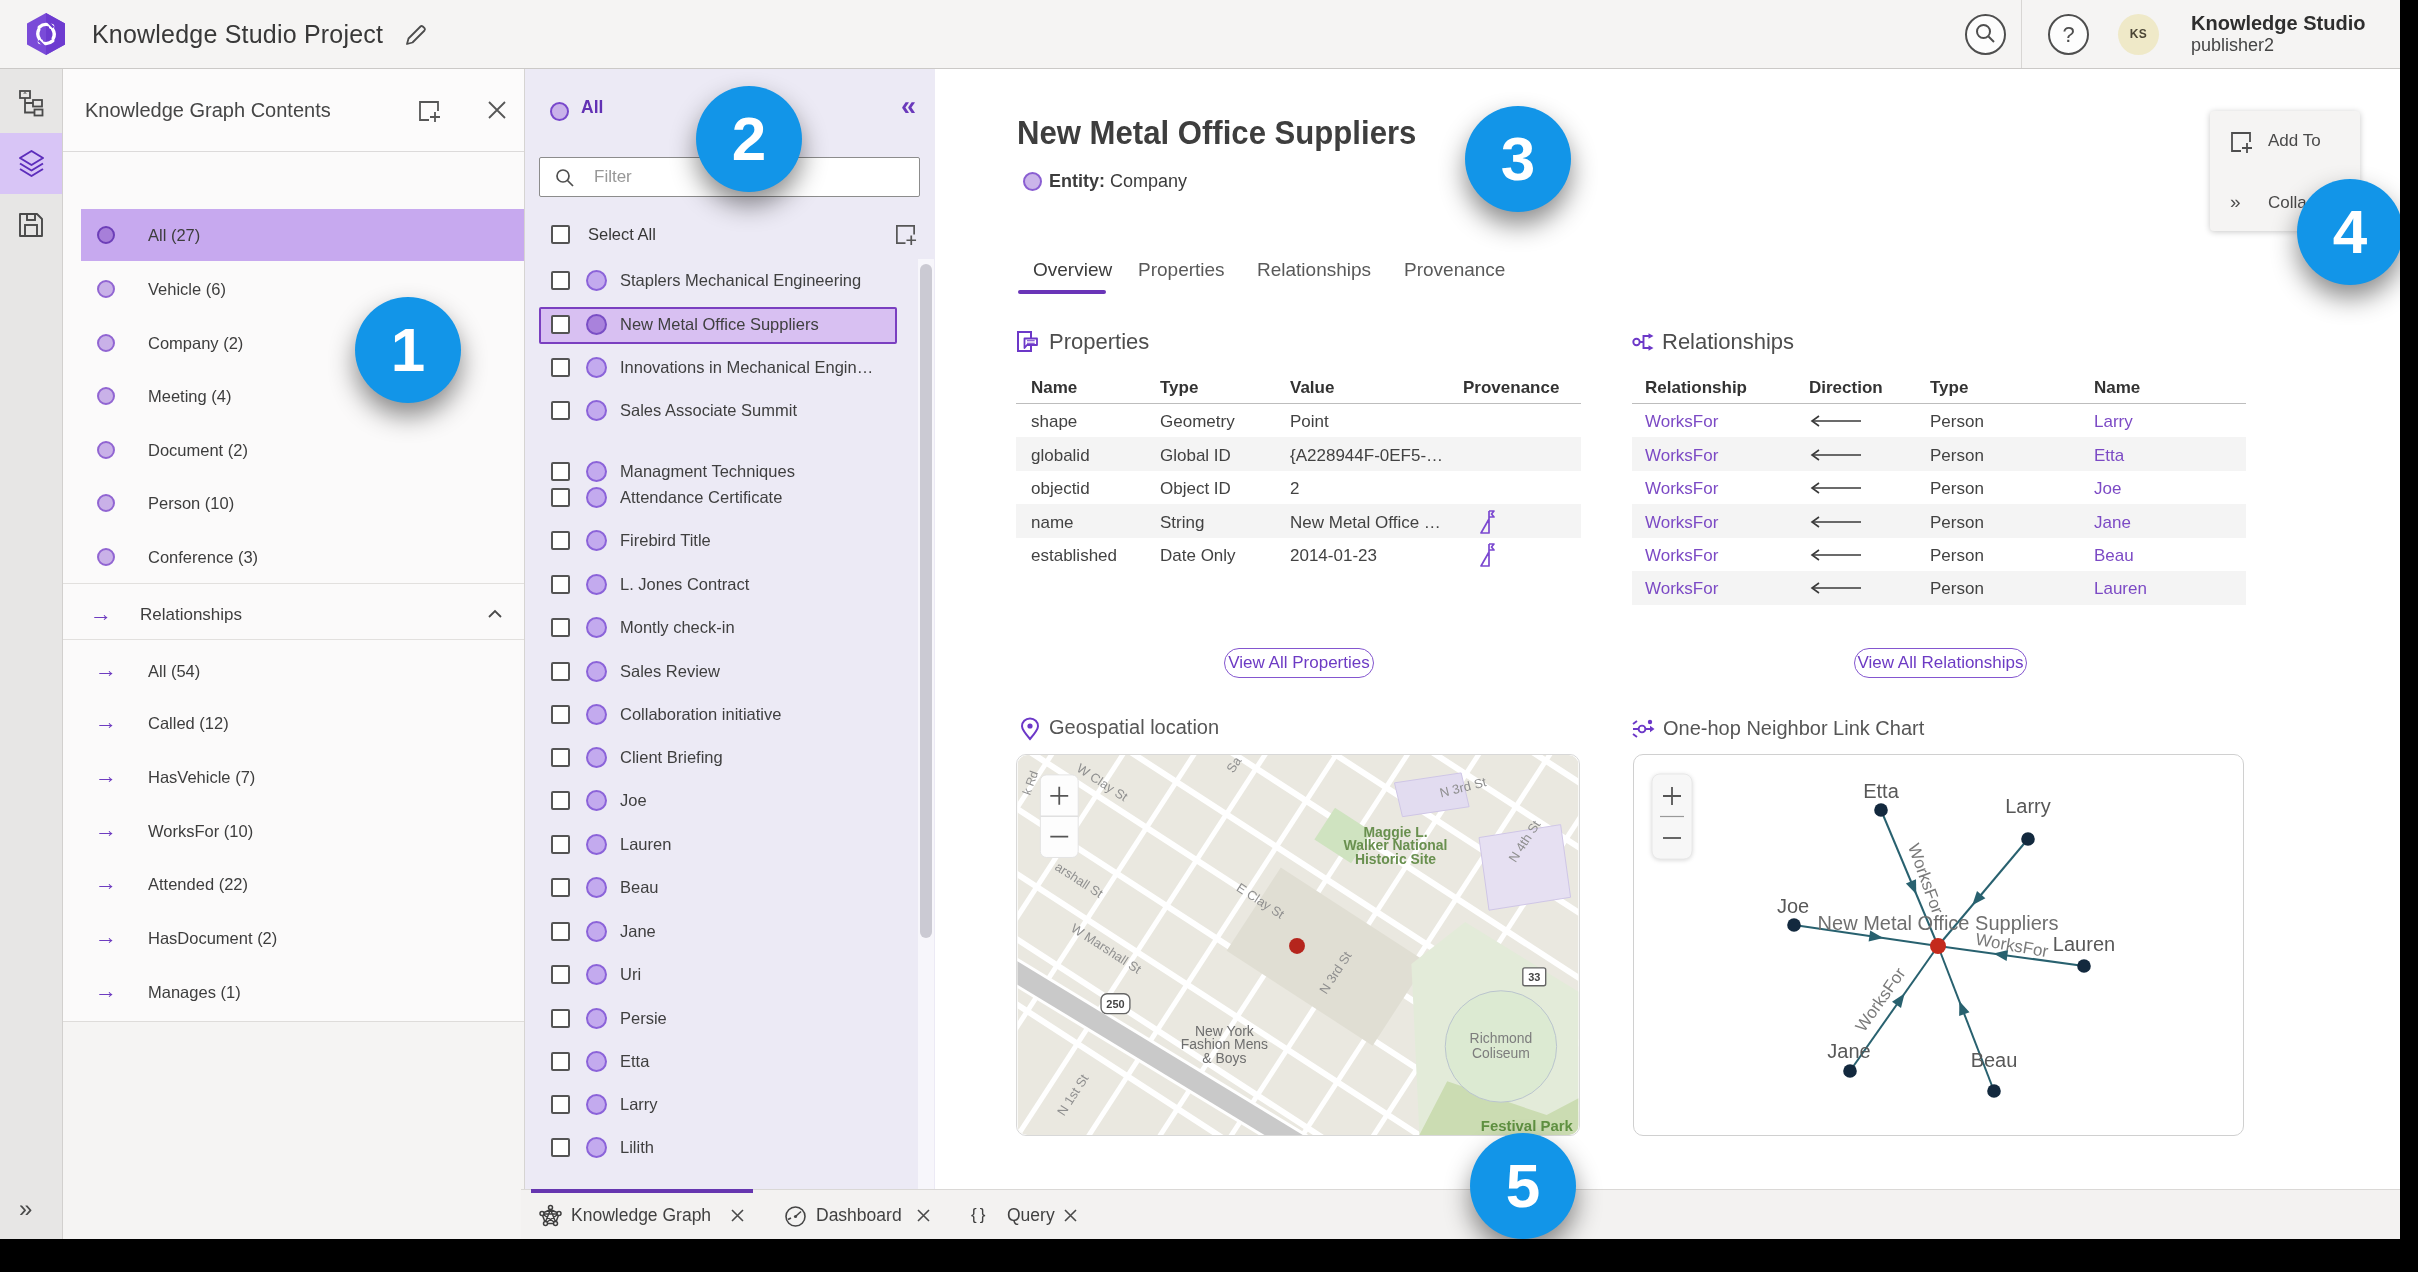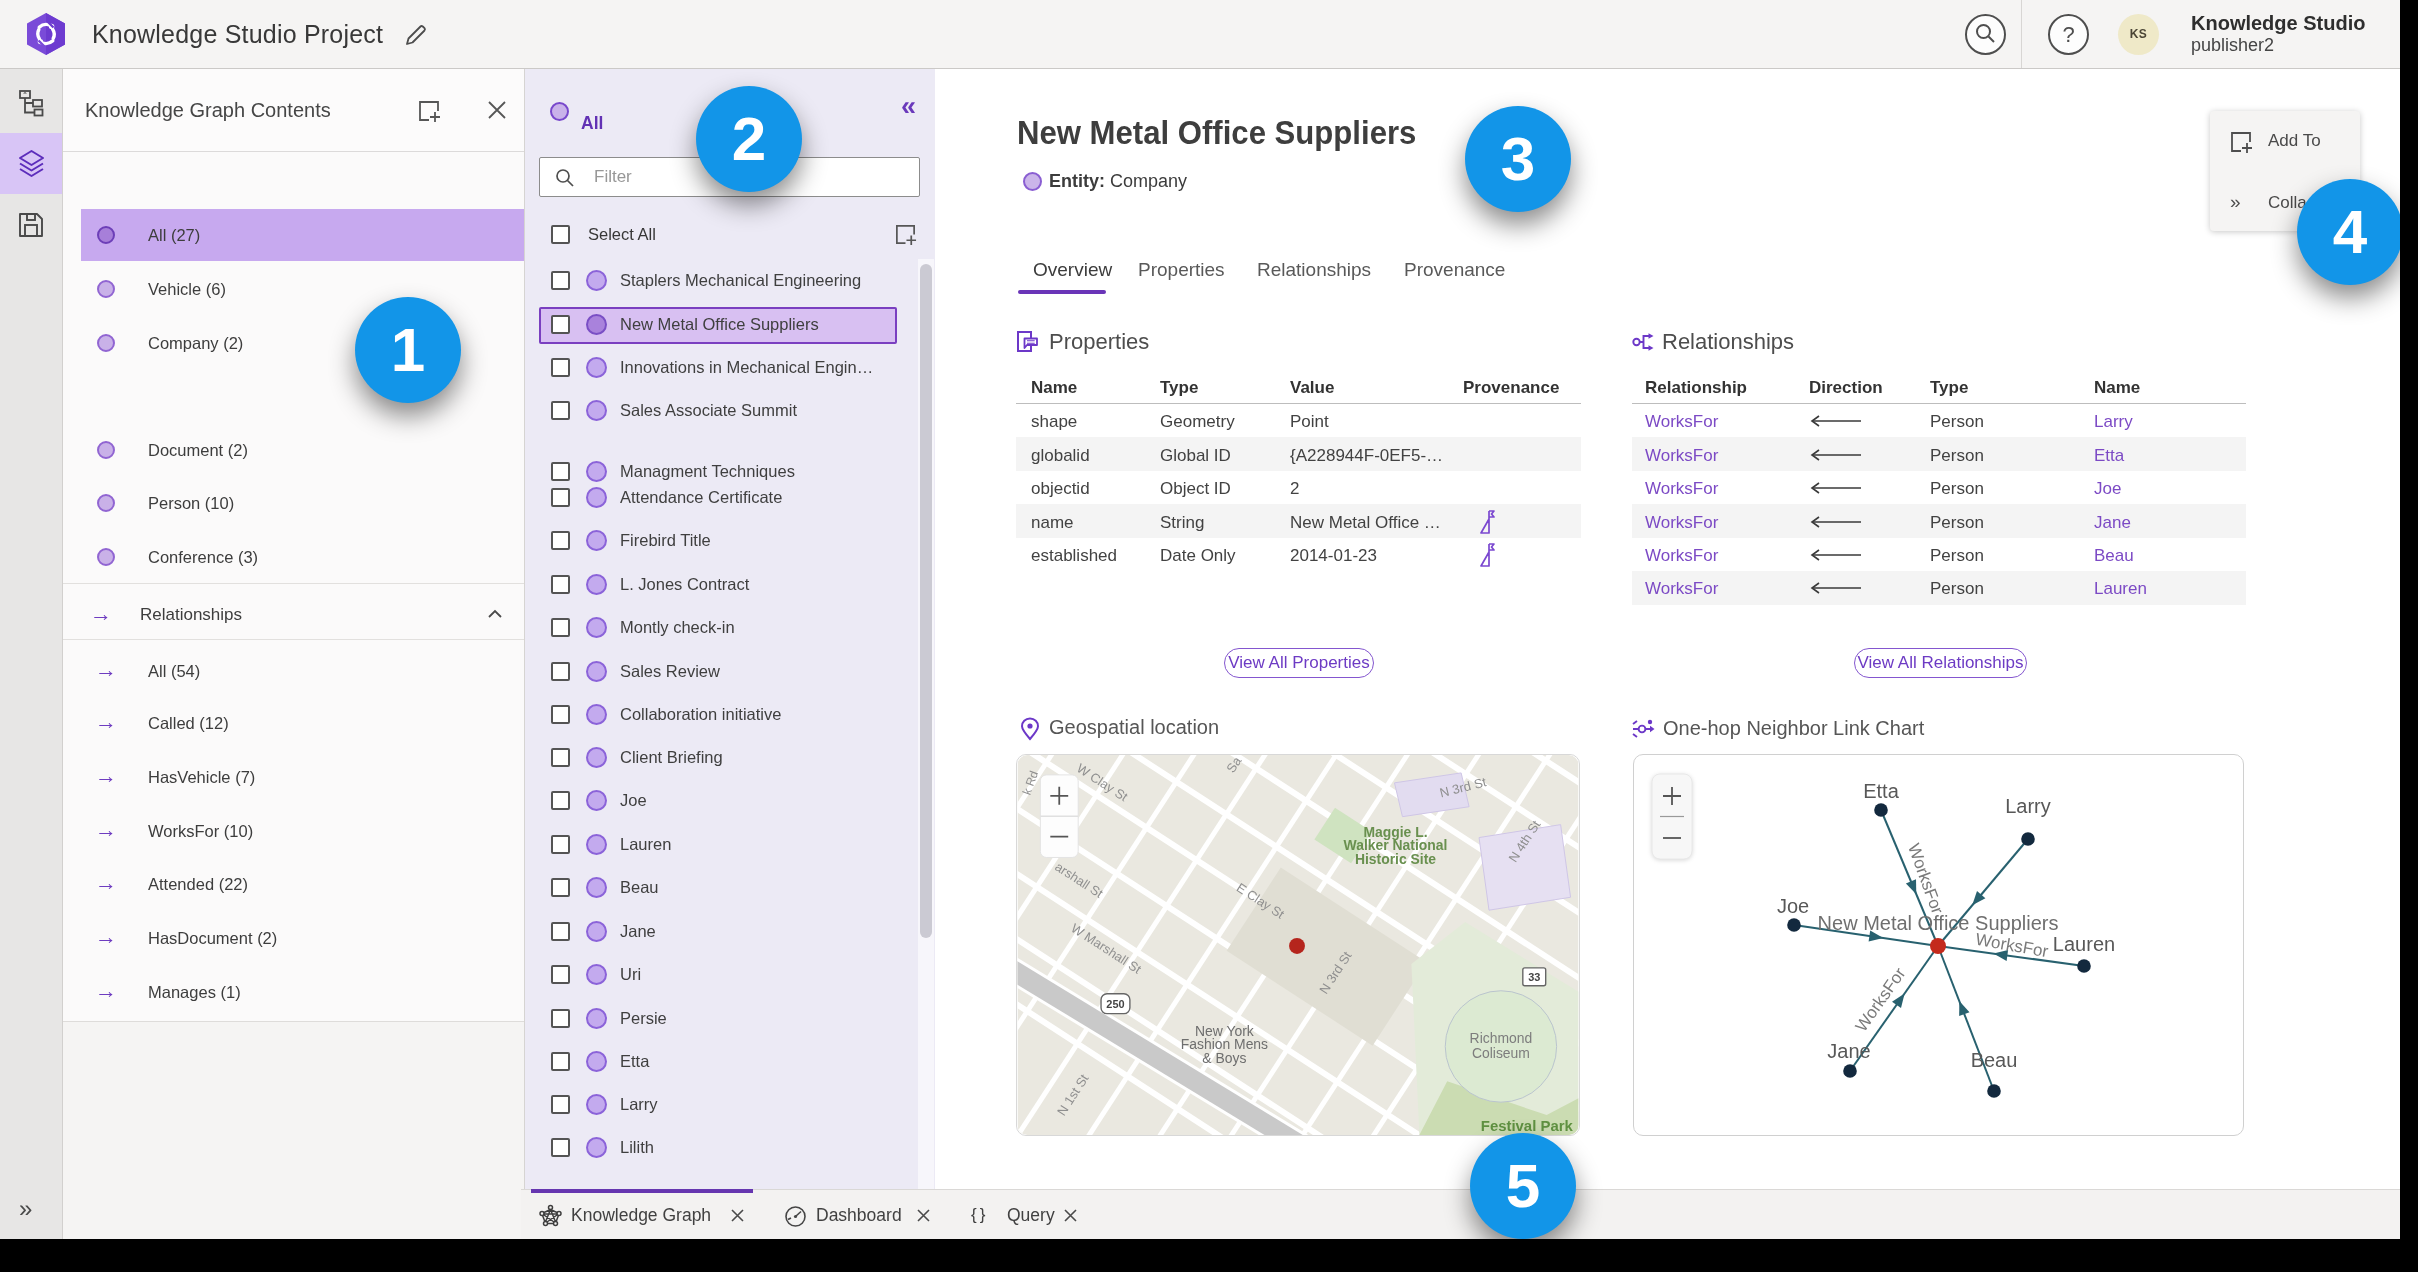--- a/index.html
+++ b/index.html
@@ -26,21 +26,21 @@
   .p1row .lbl{position:absolute;left:85px;top:0;line-height:52px;font-size:16.5px;color:#3d3d3d;}
   .p1row .arr{position:absolute;left:32px;top:0;line-height:50px;font-size:22px;color:#6e3cc0;}
   .p1hl{position:absolute;left:18px;width:443px;height:52px;background:#c7a9ef;}
   .sechdr .lbl{left:77px;font-size:17px;}
   .sechdr .cir{left:29px;}
   .caret{position:absolute;left:424px;}
   .divline{position:absolute;left:0;width:461px;height:1px;background:#e2e0de;}
   .p1bottom{position:absolute;left:0;top:952px;width:461px;height:218px;background:#f5f4f3;border-top:1px solid #dedcda;box-sizing:border-box;}
   
   .p2{position:absolute;left:525px;top:69px;width:410px;height:1120px;background:#eceaf5;}
-  .p2 .alltxt{position:absolute;left:56px;top:28px;font-size:17.5px;font-weight:bold;color:#6231b4;margin-top:16px;}
+  .p2 .alltxt{position:absolute;left:56px;top:28px;font-size:17.5px;font-weight:bold;color:#6231b4;}
   .p2 .allcir{position:absolute;left:25px;top:33px;width:19px;height:19px;border-radius:50%;background:#c9b2ea;border:2.5px solid #7848cc;box-sizing:border-box;}
   .filter{position:absolute;left:14px;top:88px;width:381px;height:40px;background:#fff;border:1.5px solid #8c8c8c;box-sizing:border-box;border-radius:2px;}
   .filter .ph{position:absolute;left:54px;top:0;line-height:38px;font-size:17px;color:#979797;}
   .p2row{position:absolute;left:0;width:410px;height:43px;}
   .chk{position:absolute;left:26px;top:12px;width:19px;height:19px;border:2px solid #545454;border-radius:2px;background:#fff;box-sizing:border-box;}
   .p2cir{position:absolute;left:61px;top:11px;width:21px;height:21px;border-radius:50%;background:#c3aaee;border:2px solid #8b63d9;box-sizing:border-box;}
   .p2lbl{position:absolute;left:95px;top:0;line-height:43px;font-size:16.5px;color:#3f3f3f;white-space:nowrap;}
   .p2hl{position:absolute;left:14px;top:238px;width:358px;height:37px;background:#d8c0f2;border:2.5px solid #7a3fc0;box-sizing:border-box;border-radius:2px;}
   .sthumb{position:absolute;left:395px;top:195px;width:12px;height:674px;background:#cbcad3;border-radius:6px;}
   .selall{position:absolute;left:63px;top:0;line-height:43px;font-size:16.5px;color:#373737;}
@@ -138,20 +138,24 @@
         <div class="cir" style="background:#a77fd9;border-color:#6d3fb8;"></div>
         <div class="lbl">All (27)</div>
       </div>
   <div class="p1row" style="top:194px">
         <div class="cir"></div>
         <div class="lbl">Vehicle (6)</div>
       </div>
   <div class="p1row" style="top:248px">
         <div class="cir"></div>
         <div class="lbl">Company (2)</div>
+      </div>
+  <div class="p1row" style="top:301px">
+        <div class="cir"></div>
+        <div class="lbl">Meeting (4)</div>
       </div>
   <div class="p1row" style="top:355px">
         <div class="cir"></div>
         <div class="lbl">Document (2)</div>
       </div>
   <div class="p1row" style="top:408px">
         <div class="cir"></div>
         <div class="lbl">Person (10)</div>
       </div>
   <div class="p1row" style="top:462px">

